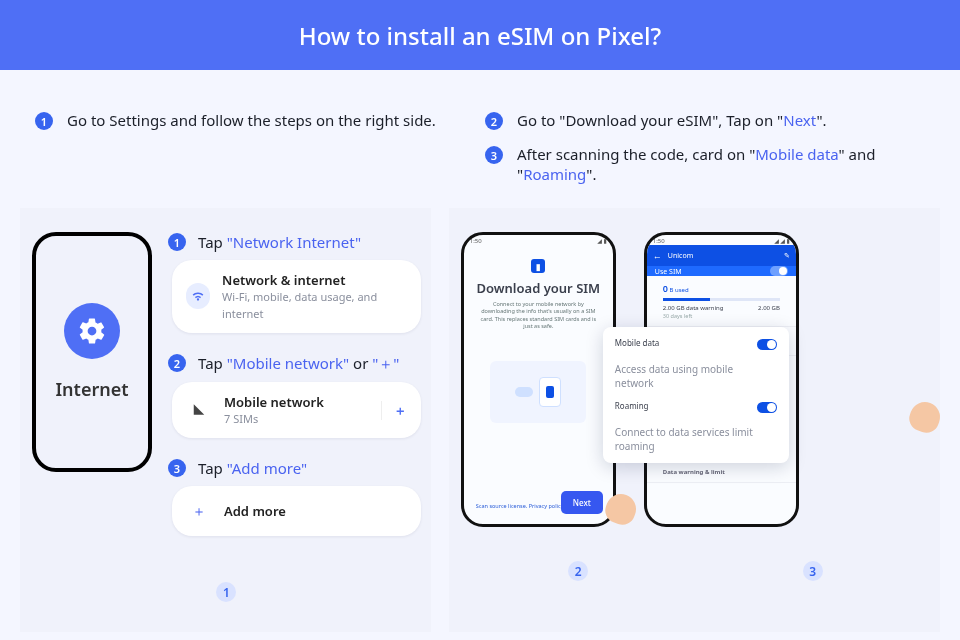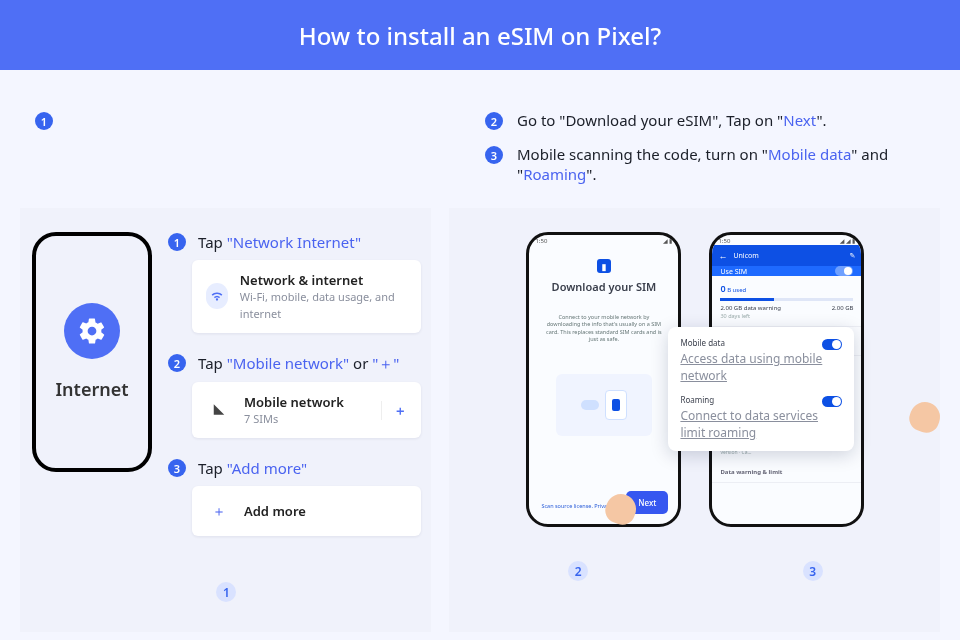--- a/index.html
+++ b/index.html
@@ -90,82 +90,82 @@
 
   .step-col{flex:1;position:relative;}
   .step{margin-bottom:20px;position:relative;}
   .step-head{display:flex;gap:12px;align-items:center;font-size:15px;margin-bottom:8px;}
   .sbadge{
     width:18px;height:18px;border-radius:999px;background:var(--badge-bg);
     color:#fff;font-size:11px;font-weight:600;display:flex;align-items:center;justify-content:center;flex:none;
   }
   .step-head .hl{color:var(--accent-text);}
   .step-card{
-    background:var(--card-bg);border-radius:6px;padding:12px 14px;
+    background:var(--card-bg);border-radius:20px;padding:12px 14px;
     box-shadow:0 1px 3px rgba(20,30,60,.08);
-    display:flex;align-items:center;gap:12px;font-size:13px;margin-left:24px;
+    display:flex;align-items:center;gap:12px;font-size:13px;margin-left:4px;
   }
   .step-card .ico{
     width:26px;height:26px;border-radius:999px;background:#e7edff;color:var(--brand);
     display:flex;align-items:center;justify-content:center;font-size:14px;
   }
   .step-card .texts{line-height:1.25;}
   .step-card .texts b{font-weight:600;color:#222;}
   .step-card .texts small{color:var(--ink-muted);font-size:11px;}
   .step-card .plus{margin-left:auto;color:var(--brand);font-weight:600;border-left:1px solid #eee;padding-left:12px;}
 
   .foot-badges{display:flex;gap:40px;justify-content:center;margin-top:26px;}
   .foot-badges .dot{
     width:20px;height:20px;border-radius:999px;background:#d9e2ff;color:var(--badge-bg);
     font-size:12px;font-weight:600;display:flex;align-items:center;justify-content:center;
   }
 
   
-  .phones{display:flex;gap:28px;justify-content:center;align-items:flex-start;}
+  .phones{display:flex;gap:28px;align-items:flex-start;}
   .phone{
     width:155px;height:295px;border:3px solid #111;border-radius:22px;background:#fafcff;
     position:relative;overflow:hidden;font-size:7px;color:#3a3f4c;
   }
   .phone .statusbar{height:10px;display:flex;justify-content:space-between;padding:2px 6px;font-size:6px;color:#555;}
   
   .dlwrap{padding:14px 12px 0 12px;text-align:center;}
   .dlicon{width:14px;height:14px;border-radius:3px;background:var(--phone-blue);margin:0 auto 6px auto;display:flex;align-items:center;justify-content:center;color:#fff;font-size:9px;}
-  .dltitle{font-size:11px;font-weight:600;margin-bottom:20px;}
+  .dltitle{font-size:13px;font-weight:600;margin-bottom:4px;}
   .dldesc{font-size:5.5px;color:#738;line-height:1.35;color:#677;}
   .dlmid{
     margin:30px auto;width:96px;height:62px;background:#f0f4ff;border-radius:6px;
     display:flex;align-items:center;justify-content:center;
   }
   .dlmid .chip{width:22px;height:30px;border-radius:4px;background:#fff;border:1px solid #cfe0ff;display:flex;align-items:center;justify-content:center;}
   .dlmid .chip i{width:8px;height:12px;background:var(--phone-blue);border-radius:2px;display:block;}
   .dlfoot-link{position:absolute;bottom:14px;left:12px;font-size:5.5px;color:#2a5dd8;}
   .next-btn{
     position:absolute;bottom:10px;right:10px;background:var(--brand-dark);color:#fff;
     font-size:8px;padding:6px 12px;border-radius:5px;font-weight:500;
   }
 
   
   .digicel-bar{background:var(--phone-blue);color:#fff;font-size:7px;padding:4px 6px;display:flex;align-items:center;gap:6px;}
   .digicel-bar .back{font-size:9px;}
   .use-sim{background:#1e6aff;color:#fff;font-size:7px;padding:0 8px;display:flex;justify-content:space-between;align-items:center;}
   .toggle{width:18px;height:10px;border-radius:999px;background:#6ea0ff;position:relative;}
   .toggle::after{content:"";position:absolute;right:1px;top:1px;width:8px;height:8px;border-radius:999px;background:#fff;}
-  .section-line{padding:6px 8px;border-bottom:1px solid #eceef4;font-size:6px;}
+  .section-line{padding:6px 16px;border-bottom:1px solid #eceef4;font-size:6px;}
   .section-line b{color:#667;}
   .progress{height:3px;background:#dfe6f7;margin:3px 0;}
   .progress i{display:block;height:100%;width:40%;background:var(--phone-blue);}
 
   
   .overlay-card{
     position:absolute;left:-44px;top:92px;width:186px;background:#fff;border-radius:8px;
     box-shadow:0 4px 18px rgba(10,20,60,.18);padding:10px 12px;font-size:8px;
   }
   .overlay-card .row{display:flex;justify-content:space-between;align-items:flex-start;margin-bottom:10px;}
   .overlay-card .row:last-child{margin-bottom:0;}
-  .overlay-card .row small{display:block;color:var(--ink-muted);font-size:12px;margin-top:2px;text-decoration:underline;}
+  .overlay-card .row small{display:block;color:var(--ink-muted);font-size:10px;margin-top:14px;}
   .mini-toggle{width:20px;height:11px;border-radius:999px;background:var(--phone-blue);position:relative;flex:none;margin-top:2px;}
   .mini-toggle::after{content:"";position:absolute;right:1px;top:1px;width:9px;height:9px;border-radius:999px;background:#fff;}
 
   .phones-wrap{position:relative;}
   .phone-3-pointer{position:absolute;right:-10px;top:170px;width:30px;height:30px;background:#f5c7a4;border-radius:60% 60% 50% 50%;transform:rotate(20deg);}
   .phone-2-pointer{position:absolute;left:145px;top:262px;width:30px;height:30px;background:#f5c7a4;border-radius:60% 60% 50% 50%;transform:rotate(20deg);z-index:3;}
 
   .right-foot-badges{display:flex;justify-content:space-around;margin-top:34px;}
   .right-foot-badges .dot{
     width:20px;height:20px;border-radius:999px;background:#d9e2ff;color:var(--badge-bg);
@@ -177,34 +177,35 @@
 
 <header class="banner">
   <span>How to install an eSIM on Pixel?</span>
 </header>
 
 <section class="instruction-wrap">
 
   <div>
     <div class="iline">
       <span class="ibadge">1</span>
+      <span>Go to Settings and follow the steps on the right side.</span>
     </div>
   </div>
 
   <div>
     <div class="iline">
       <span class="ibadge">2</span>
       <span>
         <span>Go to "Download your eSIM", Tap on "</span><span class="hl">Next</span><span>".</span>
       </span>
     </div>
     <div class="iline">
       <span class="ibadge">3</span>
       <span>
-        <span>Mobile scanning the code, turn on "</span><span class="hl">Mobile data</span><span>" and "</span><span class="hl">Roaming</span><span>".</span>
+        <span>After scanning the code, card on "</span><span class="hl">Mobile data</span><span>" and "</span><span class="hl">Roaming</span><span>".</span>
       </span>
     </div>
   </div>
 </section>
 
 <section class="panels-row">
 
   <div class="panel">
     <div class="left-inner">
 

